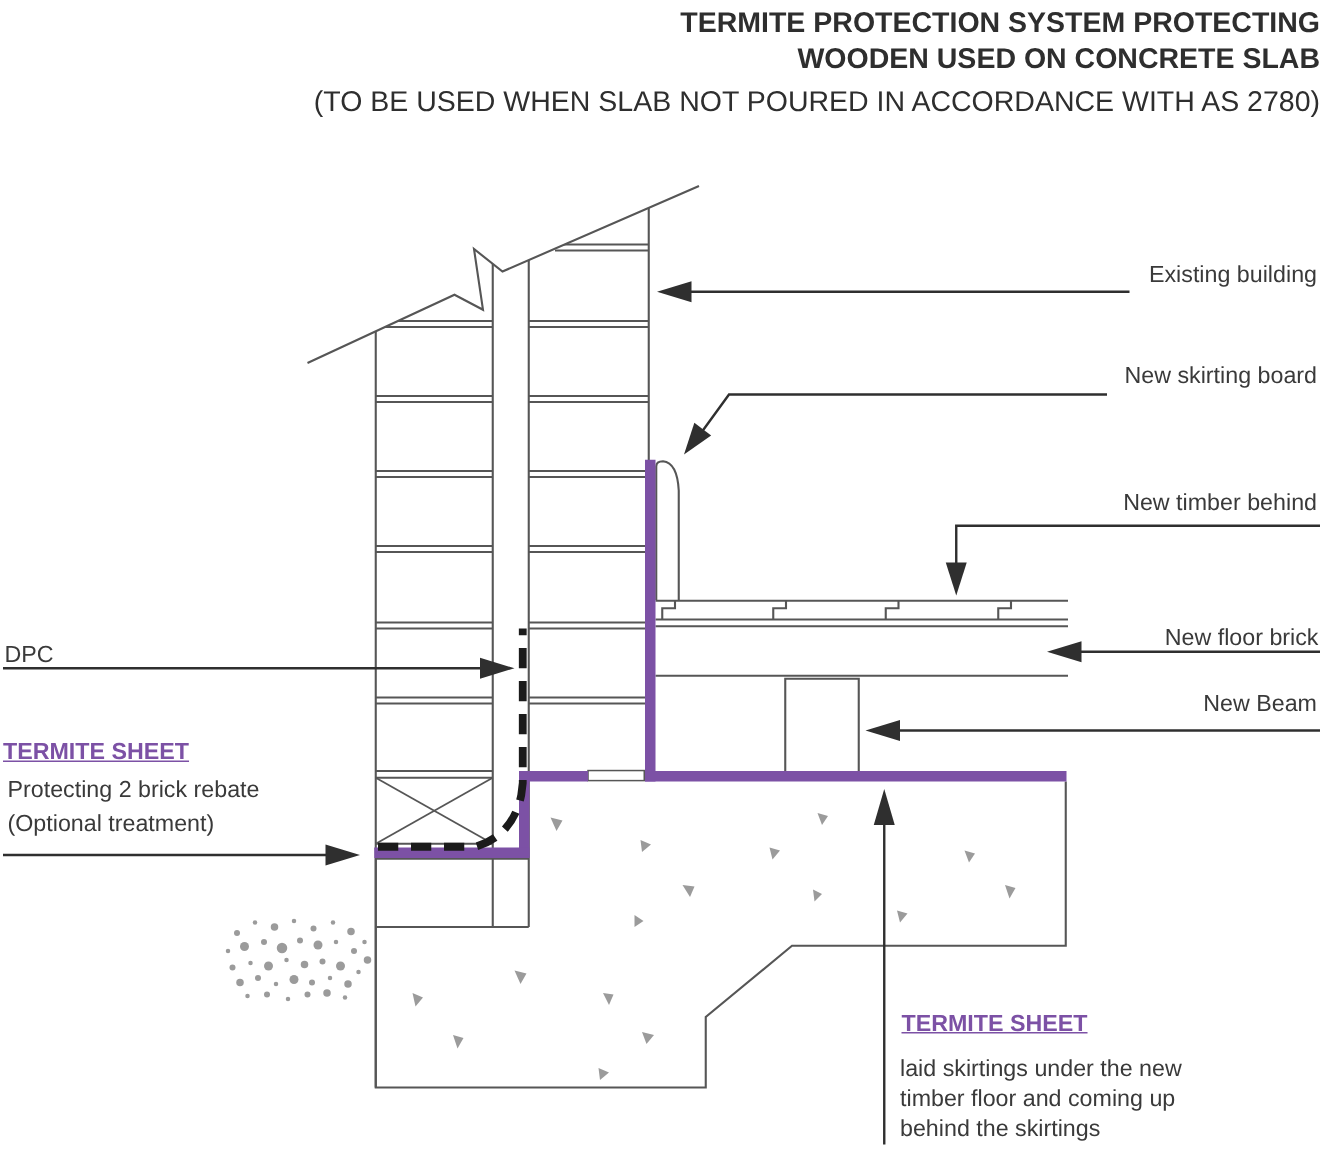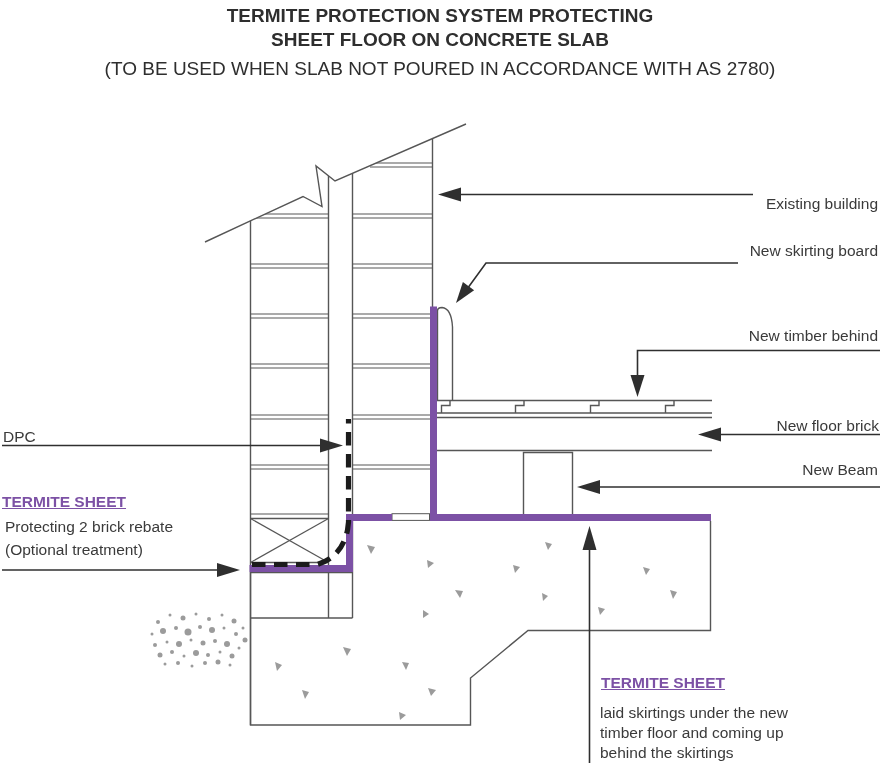--- a/index.html
+++ b/index.html
@@ -2,21 +2,21 @@
 <html style="--termite-sheet-purple: #7C51A5; --drawing-line: #565656; --leader-line: #2f2f2f; --dashed-dpc: #1b1b1b; --concrete-speckle: #9b9b9b; --text-dark: #3a3a3a;"><head>
 <meta charset="utf-8">
 <style>
   html,body{margin:0;padding:0;background:#ffffff;}
   #stage{
     position:relative;width:880px;height:774px;background:#fff;overflow:hidden;
     font-family:"Liberation Sans","DejaVu Sans",sans-serif;
   }
   #drawing{position:absolute;left:0;top:0;}
   .txt{position:absolute;color:var(--text-dark);font-size:15.5px;line-height:19px;white-space:nowrap;}
-  .ttl{position:absolute;left:0;right:0;text-align:center;color:#2e2e2e;font-size:19px;white-space:nowrap;}
+  .ttl{position:absolute;left:0;right:0;text-align:right;color:#2e2e2e;font-size:19px;white-space:nowrap;}
   .b{font-weight:bold;}
   .purpletxt{color:var(--termite-sheet-purple);font-weight:bold;text-decoration:underline;}
   .rt{text-align:right;}
   
   .dline{stroke:var(--drawing-line);stroke-width:1.4;fill:none;}
   .course{stroke:var(--drawing-line);stroke-width:1.2;fill:none;}
   .lline{stroke:var(--leader-line);stroke-width:1.6;fill:none;}
   .arrow{fill:var(--leader-line);stroke:none;}
   .purple{stroke:var(--termite-sheet-purple);stroke-width:7;fill:none;}
   .dashed{stroke:var(--dashed-dpc);stroke-width:5.2;fill:none;stroke-dasharray:13.5 8.5;}
@@ -194,24 +194,24 @@
 
       <line class="lline" x1="2" y1="570" x2="233" y2="570"></line>
       <polygon class="arrow" points="240,570 217,563 217,577"></polygon>
 
       <line class="lline" x1="589.5" y1="548" x2="589.5" y2="763"></line>
       <polygon class="arrow" points="589.5,526 582.5,550 596.5,550"></polygon>
     </g>
   </svg>
 
   <div class="ttl b" style="top:5px;">TERMITE PROTECTION SYSTEM PROTECTING</div>
-  <div class="ttl b" style="top:29px;">SHEET FLOOR ON CONCRETE SLAB</div>
+  <div class="ttl b" style="top:29px;">WOODEN USED ON CONCRETE SLAB</div>
   <div class="ttl" style="top:58px;">(TO BE USED WHEN SLAB NOT POURED IN ACCORDANCE WITH AS 2780)</div>
 
-  <div class="txt rt" style="right:2px;top:174px;margin-top:20px;">Existing building</div>
+  <div class="txt rt" style="right:2px;top:174px;">Existing building</div>
   <div class="txt rt" style="right:2px;top:241px;">New skirting board</div>
   <div class="txt rt" style="right:2px;top:326px;">New timber behind</div>
   <div class="txt rt" style="right:1px;top:416px;">New floor brick</div>
   <div class="txt rt" style="right:2px;top:460px;text-align:right;">New Beam</div>
 
   <div class="txt" style="left:3px;top:427px;">DPC</div>
   <div class="txt purpletxt" style="left:2px;top:492px;">TERMITE SHEET</div>
   <div class="txt" style="left:5px;top:517px;">Protecting 2 brick rebate</div>
   <div class="txt" style="left:5px;top:540px;">(Optional treatment)</div>
 

